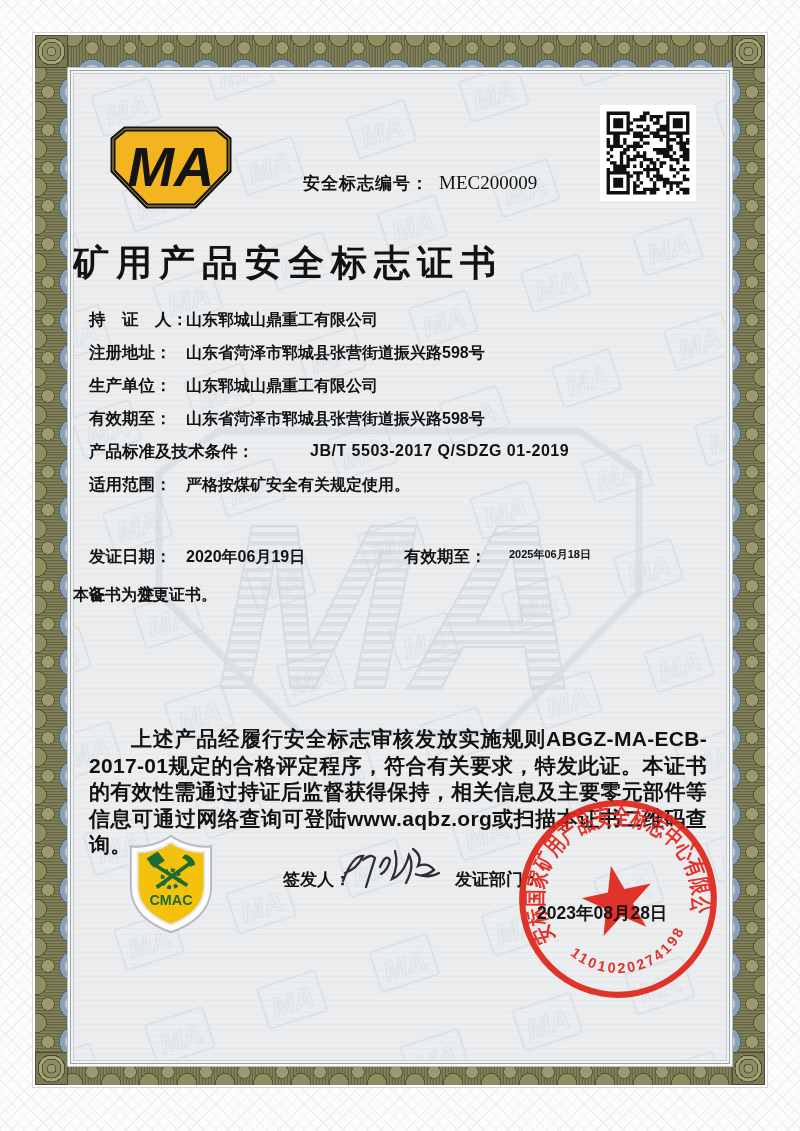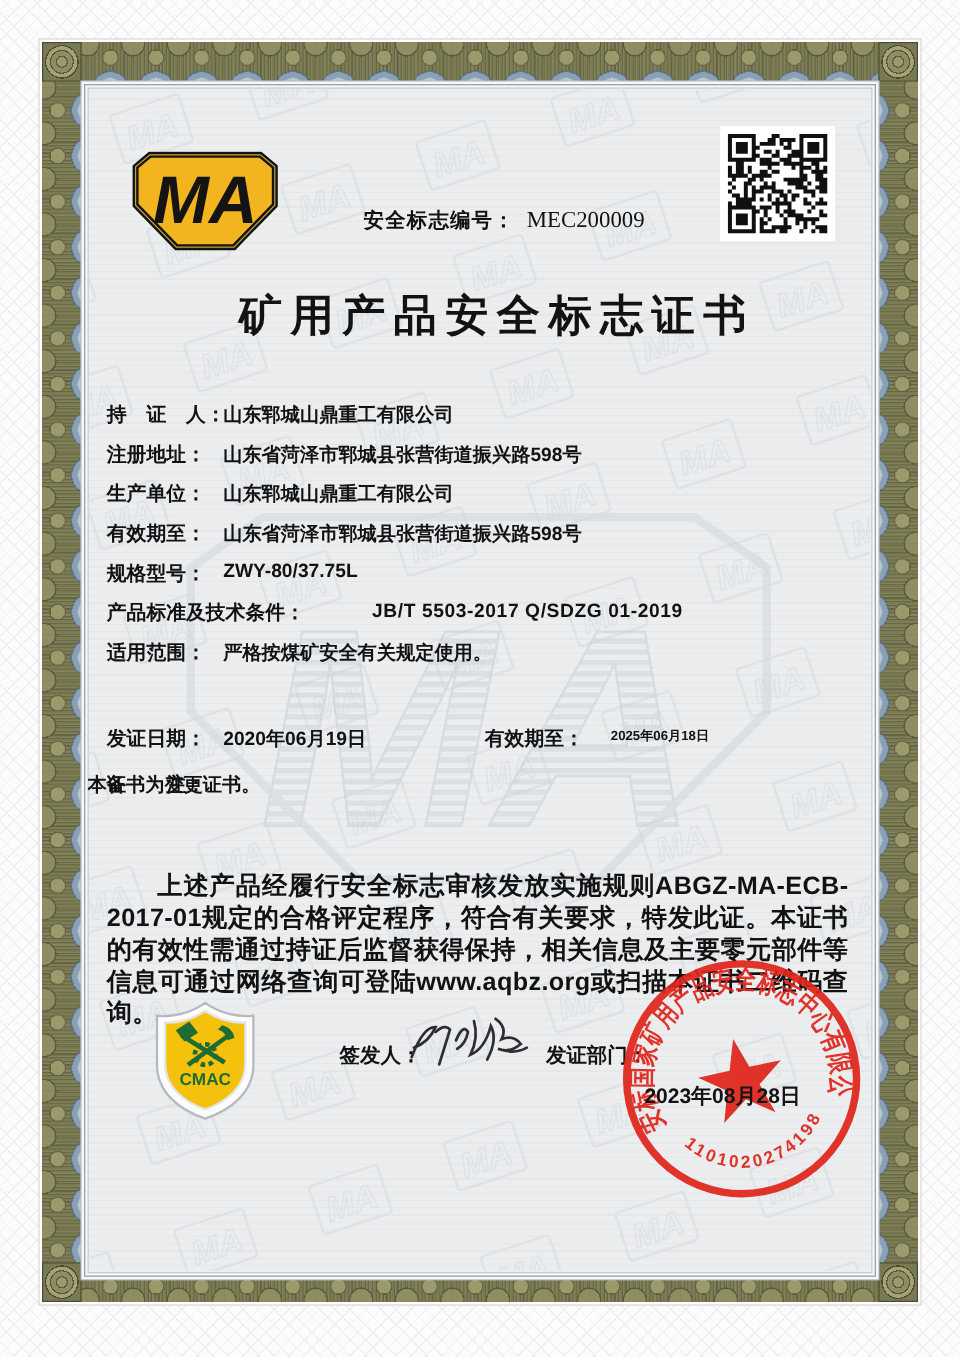--- a/index.html
+++ b/index.html
@@ -51,24 +51,24 @@
   .body{position:absolute;left:73px;top:73px;width:652px;height:986px;overflow:hidden;}
   .wm{position:absolute;left:0;top:0;width:652px;height:986px;pointer-events:none;}
   .content{position:absolute;left:0;top:0;width:652px;height:986px;color:#121212;}
   
   .ma-logo{position:absolute;left:37px;top:53px;width:122px;height:84px;}
   .sn-line{position:absolute;left:230px;top:78px;white-space:nowrap;margin-top:21px;}
   .sn-label{font-weight:700;font-size:17px;letter-spacing:1px;}
   .sn-number{font-family:"Liberation Serif",serif;font-size:19px;margin-left:10px;}
   .qr{position:absolute;left:527px;top:32px;width:96px;height:96px;}
   
-  .title{position:absolute;left:15px;top:166px;width:100%;text-align:center;
+  .title{position:absolute;left:0;top:166px;width:100%;text-align:left;
     font-family:"Liberation Serif",serif;font-weight:700;font-size:36px;letter-spacing:7px;}
   
-  .rows{position:absolute;left:0;top:258px;width:652px;}
+  .rows{position:absolute;left:0;top:232px;width:652px;}
   .row{position:relative;height:33px;}
   .flabel{position:absolute;left:16px;top:4px;font-weight:700;font-size:16.5px;white-space:nowrap;}
   .fvalue{position:absolute;left:113px;top:5px;font-weight:700;font-size:16px;white-space:nowrap;}
   .row-std .fvalue{left:237px;letter-spacing:.5px;}
   .d2label{position:absolute;left:331px;top:4px;font-weight:700;font-size:16.5px;}
   .d2value{position:absolute;left:436px;top:5px;font-weight:700;font-size:11px;}
   .row-dates{margin-top:39px;}
   .row-remark{margin-top:5px;}
   .row-remark .fvalue{left:0;width:100%;text-align:left;}
   
@@ -149,24 +149,20 @@
           <span class="fvalue">山东省菏泽市郓城县张营街道振兴路598号</span>
         </div>
         <div class="row">
           <span class="flabel">生产单位：</span>
           <span class="fvalue">山东郓城山鼎重工有限公司</span>
         </div>
         <div class="row">
           <span class="flabel">有效期至：</span>
           <span class="fvalue">山东省菏泽市郓城县张营街道振兴路598号</span>
         </div>
-        <div class="row">
-          <span class="flabel">规格型号：</span>
-          <span class="fvalue">ZWY-80/37.75L</span>
-        </div>
         <div class="row row-std">
           <span class="flabel">产品标准及技术条件：</span>
           <span class="fvalue">JB/T 5503-2017 Q/SDZG 01-2019</span>
         </div>
         <div class="row">
           <span class="flabel">适用范围：</span>
           <span class="fvalue">严格按煤矿安全有关规定使用。</span>
         </div>
         <div class="row row-dates">
           <span class="flabel">发证日期：</span>

